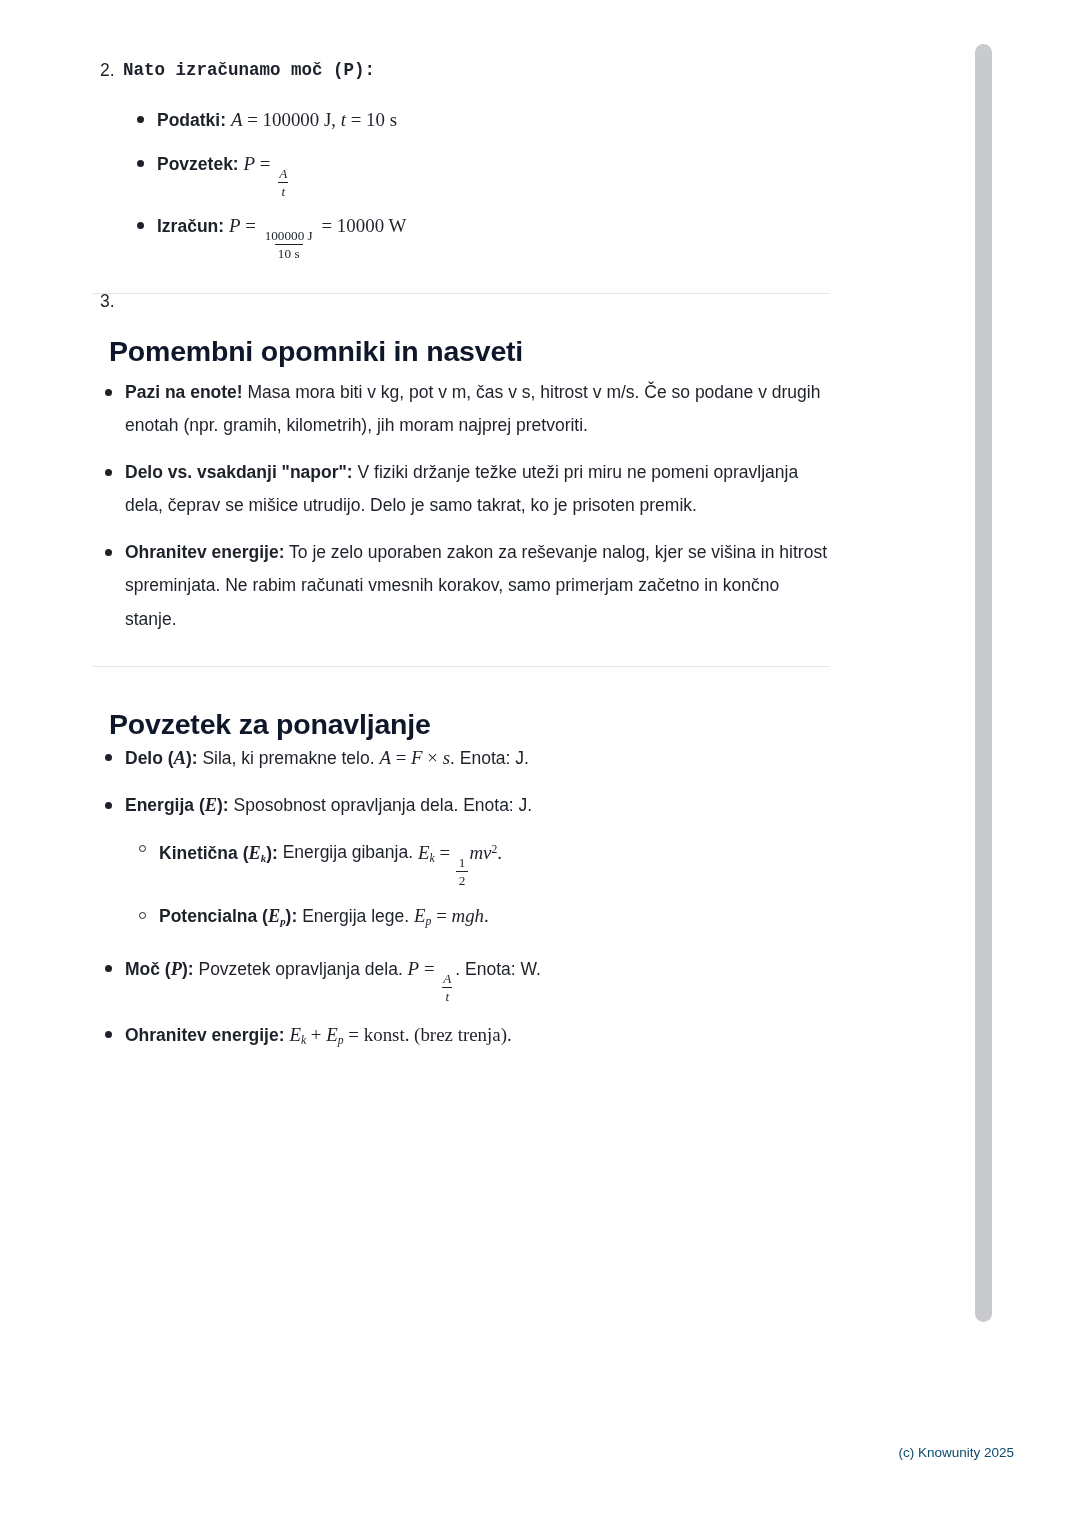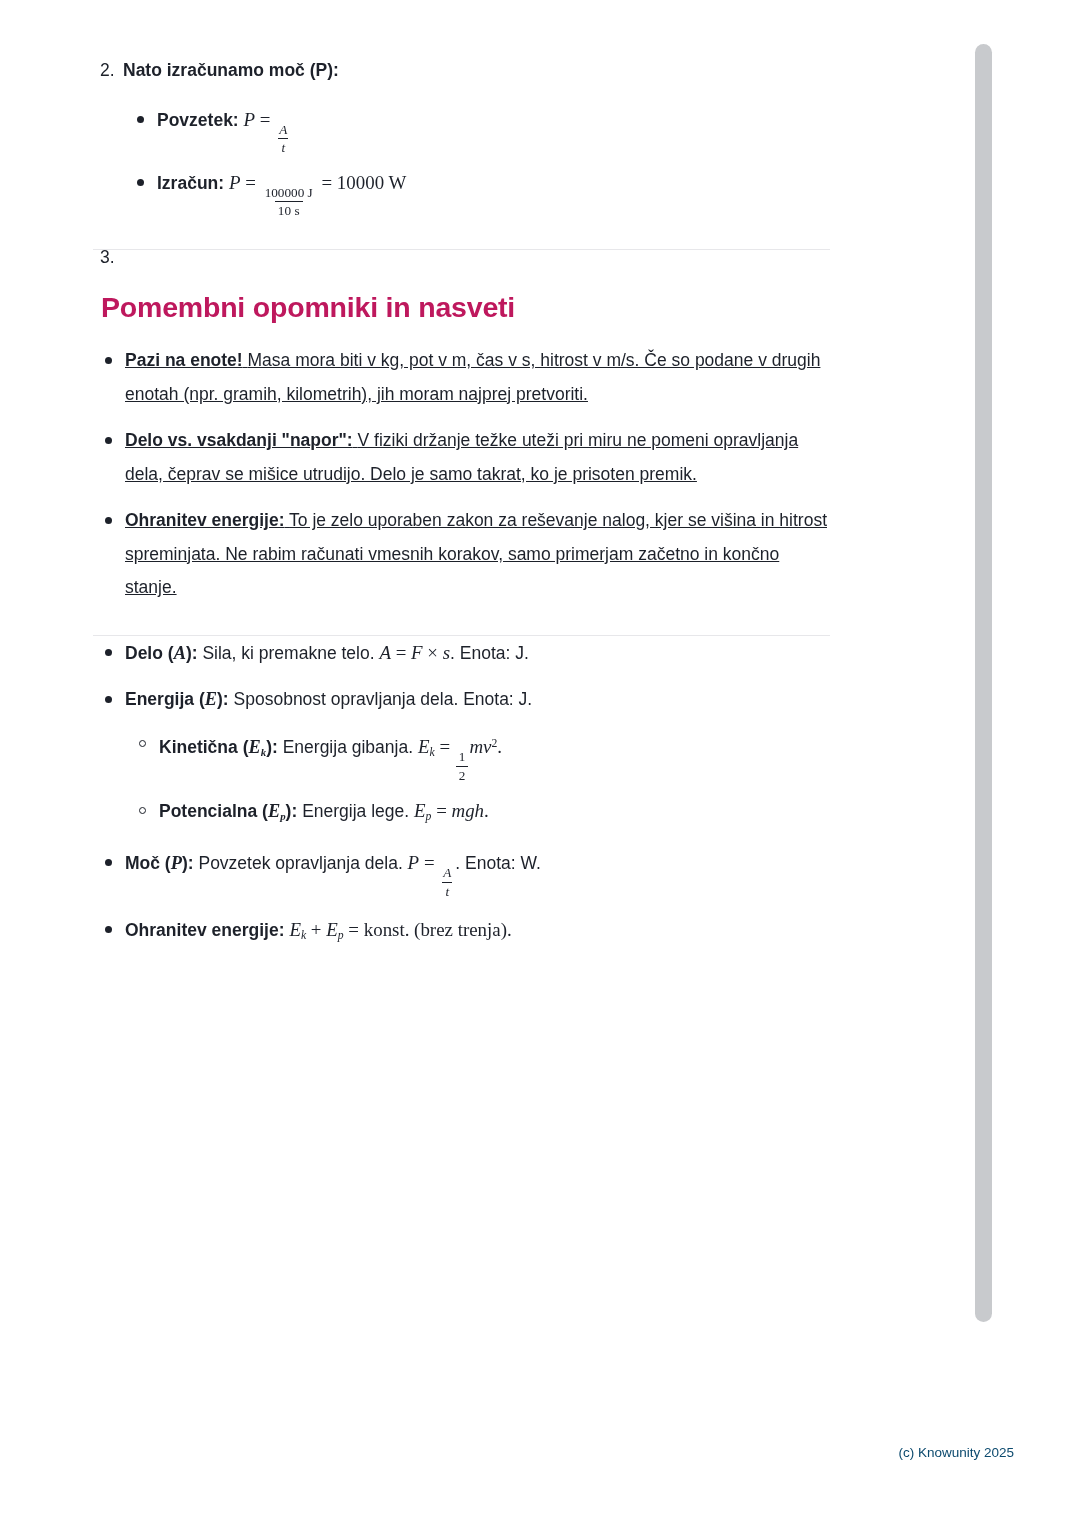--- a/index.html
+++ b/index.html
@@ -9,41 +9,41 @@
     background: #ffffff; color: #1d212a;
     font-family: "Liberation Sans", sans-serif;
     font-size: 17.5px;
   }
   .content { position: absolute; left: 93px; top: 54px; width: 737px; }
   strong { font-weight: 700; }
 
   
   .oli { position: relative; padding-left: 30px; line-height: 33px; }
   .onum { position: absolute; left: 7px; top: 0; }
-  .step-title { line-height: 33px; margin-bottom: 16px; }
+  .step-title { line-height: 33px; margin-bottom: 16px; font-family: Liberation Mono, monospace; }
   .oli.step3 { margin-top: 22px; }
 
   
   .li { position: relative; padding-left: 32px; line-height: 33.5px; }
   .dot { position: absolute; left: 12px; top: 13px; width: 7px; height: 7px;
          border-radius: 50%; background: #1d212a; }
   .circ { position: absolute; left: 14px; top: 13px; width: 7px; height: 7px;
           border: 1.5px solid #1d212a; border-radius: 50%; background: transparent; }
   .steps .ul .li { padding-left: 34px; margin: 9px 0; }
   .steps .ul .li .dot { left: 14px; }
-  .rlist { margin-top: 20px; text-decoration: underline; }
+  .rlist { margin-top: 8px; }
   .rlist .li { margin-bottom: 13px; }
   .slist { }
   .slist > .li { margin-bottom: 13px; }
   .sublist { margin-top: 8px; }
   .sublist .li { margin: 10px 0; padding-left: 34px; }
 
   .divider { border: none; border-top: 1px solid #e7e7ea; margin: 30px 0 0; }
   h2 { font-size: 28.5px; line-height: 34px; font-weight: 700;
-       color: #be185d; margin: 40px 8px 0; letter-spacing: -0.2px; }
+       color: #0f172a; margin: 40px 16px 0; letter-spacing: -0.2px; }
 
   
   .math { font-family: "Liberation Serif", serif; font-size: 1.08em; }
   .mi { font-style: italic; }
   .bmi { font-family: "Liberation Serif", serif; font-style: italic;
          font-weight: 700; font-size: 1.05em; }
   .bsub { font-family: "Liberation Serif", serif; font-style: italic;
           font-weight: 700; font-size: 0.62em; vertical-align: -0.25em; }
   .msub { font-size: 0.62em; vertical-align: -0.25em; font-style: italic; }
   .msup { font-size: 0.62em; vertical-align: 0.55em; }
@@ -64,20 +64,25 @@
 <main class="content">
 
   <section class="steps">
 
     <div class="oli step2">
       <span class="onum">2.</span>
       <div class="obody">
         <div class="step-title"><strong>Nato izračunamo moč (P):</strong></div>
         <div class="ul">
 
+          <div class="li">
+            <span class="dot"></span>
+            <strong>Podatki:</strong>
+            <span class="math"><span class="mi">A</span><span> = 100000 J, </span><span class="mi">t</span><span> = 10 s</span></span>
+          </div>
 
           <div class="li">
             <span class="dot"></span>
             <strong>Povzetek:</strong>
             <span class="math"><span class="mi">P</span><span> = </span><span class="frac">
                   <span class="fnum mi">A</span>
                   <span class="fden mi">t</span>
                 </span></span>
           </div>
 
@@ -117,20 +122,21 @@
     </div>
     <div class="li">
       <span class="dot"></span>
       <strong>Ohranitev energije:</strong>
       <span>To je zelo uporaben zakon za reševanje nalog, kjer se višina in hitrost spreminjata. Ne rabim računati vmesnih korakov, samo primerjam začetno in končno stanje.</span>
     </div>
   </div>
 
   <hr class="divider">
 
+  <h2>Povzetek za ponavljanje</h2>
 
   <div class="slist">
 
     <div class="li">
       <span class="dot"></span>
       <strong><span>Delo (</span><span class="bmi">A</span><span>):</span></strong>
       <span>Sila, ki premakne telo. </span><span class="math"><span class="mi">A</span><span> = </span><span class="mi">F</span><span> × </span><span class="mi">s</span></span><span>. Enota: J.</span>
     </div>
 
     <div class="li">

